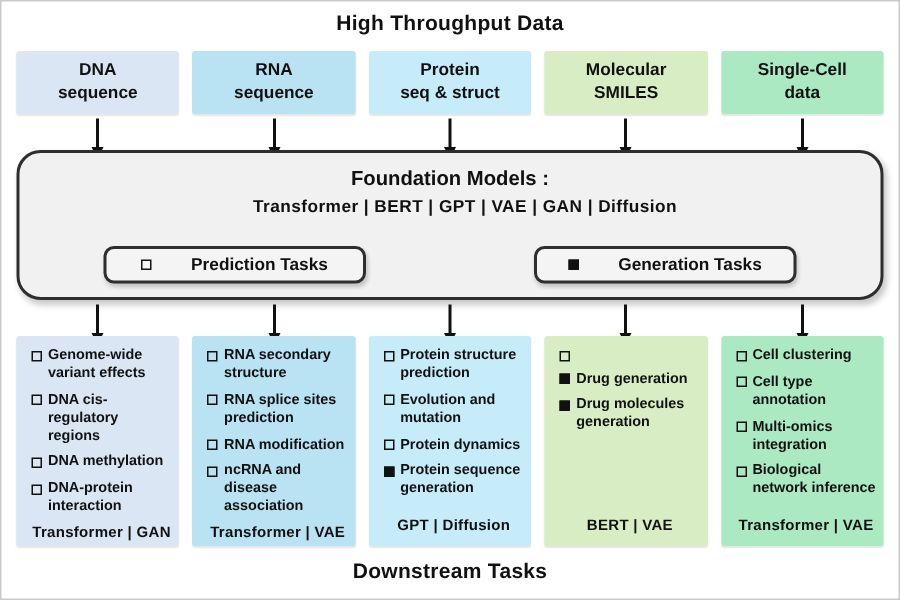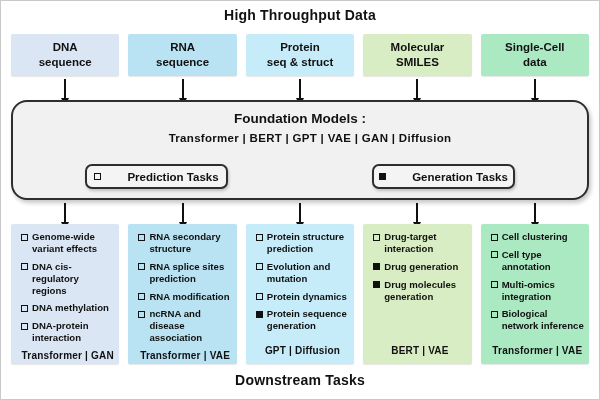--- a/index.html
+++ b/index.html
@@ -134,21 +134,21 @@
   .fm-buttons {
     position: absolute;
     bottom: 9px;
     left: 0;
     width: 100%;
     display: flex;
     justify-content: space-around;
     align-items: center;
   }
   .fm-btn {
-    width: 143px;
+    width: 175px;
     height: 25px;
     box-sizing: border-box;
     background: #f4f4f4;
     border: 2px solid #2e2e2e;
     border-radius: 7px;
     display: flex;
     align-items: center;
     justify-content: center;
     gap: 26px;
     font-size: 11.5px;
@@ -341,21 +341,20 @@
       </div>
       <div class="task-item">
         <span class="sq filled"></span>
         <span>Protein sequence generation</span>
       </div>
       <div class="task-models">GPT  |  Diffusion</div>
     </div>
     <div class="task-col" style="background: rgb(217, 237, 196);">
       <div class="task-item">
         <span class="sq"></span>
-        <span>Drug-target interaction</span>
       </div>
       <div class="task-item">
         <span class="sq filled"></span>
         <span>Drug generation</span>
       </div>
       <div class="task-item">
         <span class="sq filled"></span>
         <span>Drug molecules generation</span>
       </div>
       <div class="task-models">BERT | VAE</div>

